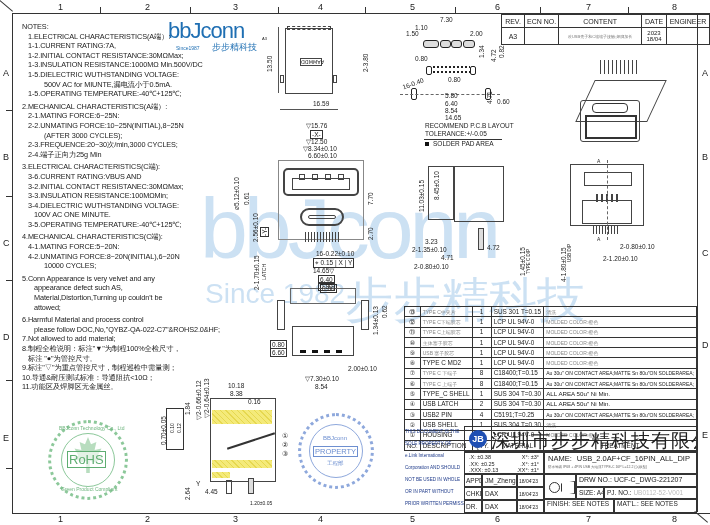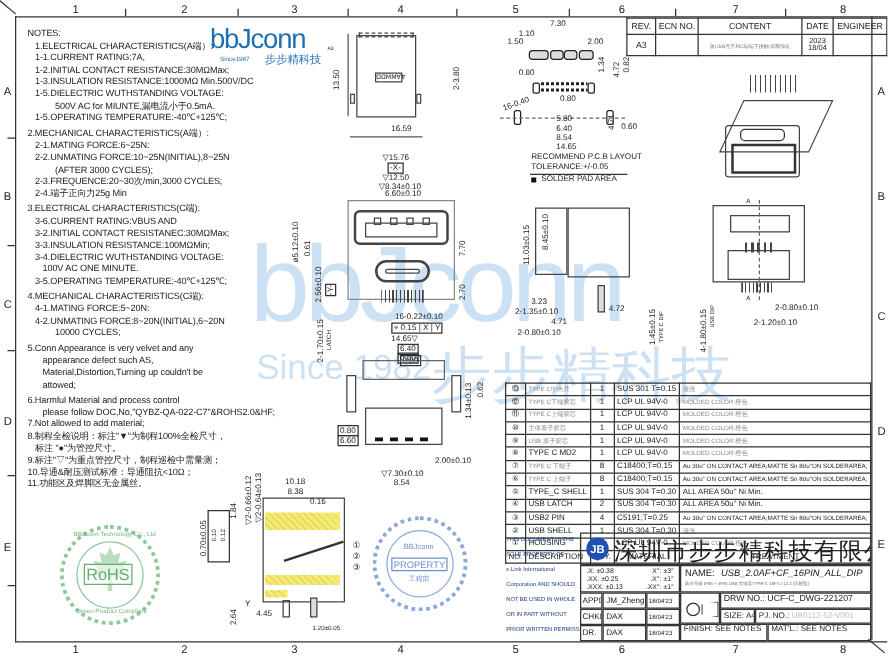--- a/index.html
+++ b/index.html
@@ -467,21 +467,21 @@
         <span>.XX: ±0.25</span>
         <span>.X°: ±1°</span>
       </div>
       <div style="display: flex; justify-content: space-between;">
         <span>.XXX: ±0.13</span>
         <span>.XX°: ±1°</span>
       </div>
     </div>
   <div class="cell" style="left:140px;top:26px;width:153px;height:22px;padding:1px 3px;">
     <span style="font-size:7.5px;">NAME:</span>
-    <span style="font-size:7.5px;margin-left:3px;font-style:italic;">USB_2.0AF+CF_16PIN_ALL_DIP</span>
+    <span style="font-size:7.5px;margin-left:3px;">USB_2.0AF+CF_16PIN_ALL_DIP</span>
     <div style="font-size:3.5px;color:#666;margin-top:2px;">防水等级 IP68 + 4PIN USB 大电流TYPE-C 16P L=12.2 (沉板型) </div>
   </div>
   <div class="cell" style="left:60px;top:48px;width:18px;height:13px;font-size:6.5px;padding:2px 1px;">APPD.</div>
   <div class="cell" style="left:78px;top:48px;width:35px;height:13px;font-size:6.5px;padding:2px 2px;">JM_Zheng</div>
   <div class="cell" style="left:113px;top:48px;width:27px;height:13px;font-size:5px;padding:3px 1px;">18/04'23</div>
   <div class="cell" style="left:60px;top:61px;width:18px;height:13px;font-size:6.5px;padding:2px 1px;">CHKD.</div>
   <div class="cell" style="left:78px;top:61px;width:35px;height:13px;font-size:6.5px;padding:2px 2px;">DAX</div>
   <div class="cell" style="left:113px;top:61px;width:27px;height:13px;font-size:5px;padding:3px 1px;">18/04'23</div>
   <div class="cell" style="left:60px;top:74px;width:18px;height:13px;font-size:6.5px;padding:2px 1px;">DR.</div>
   <div class="cell" style="left:78px;top:74px;width:35px;height:13px;font-size:6.5px;padding:2px 2px;">DAX</div>

